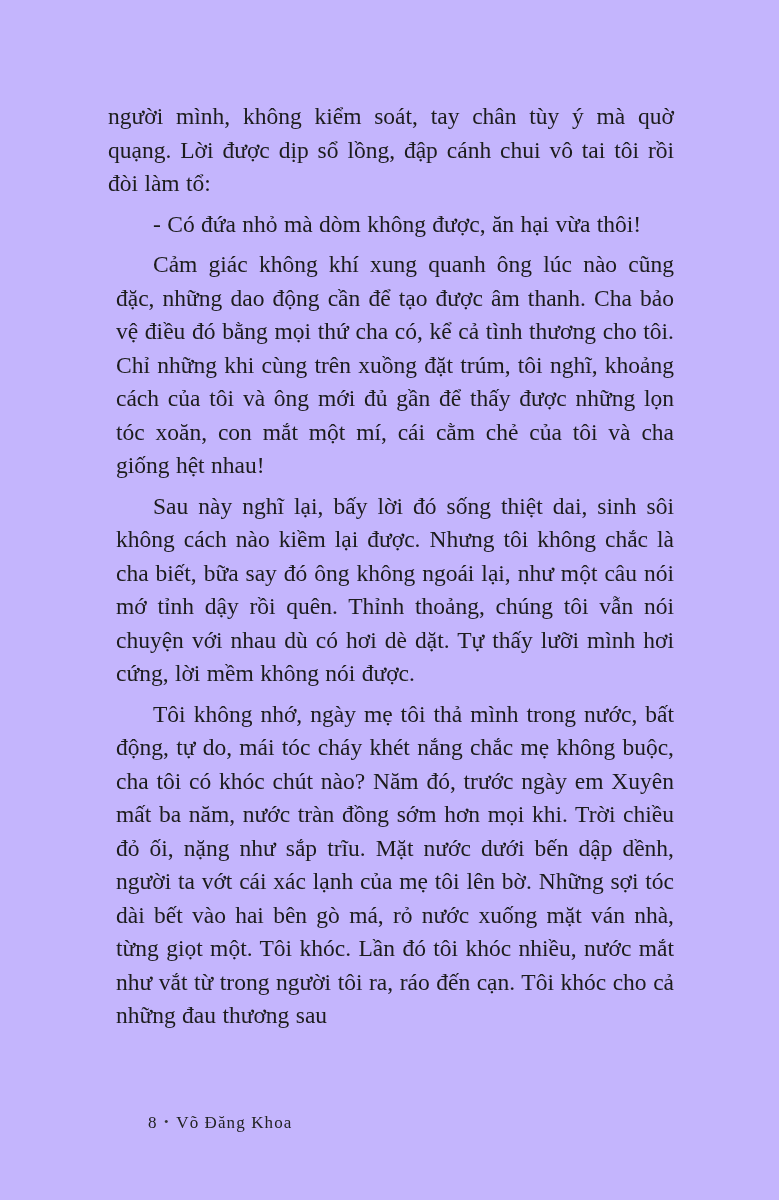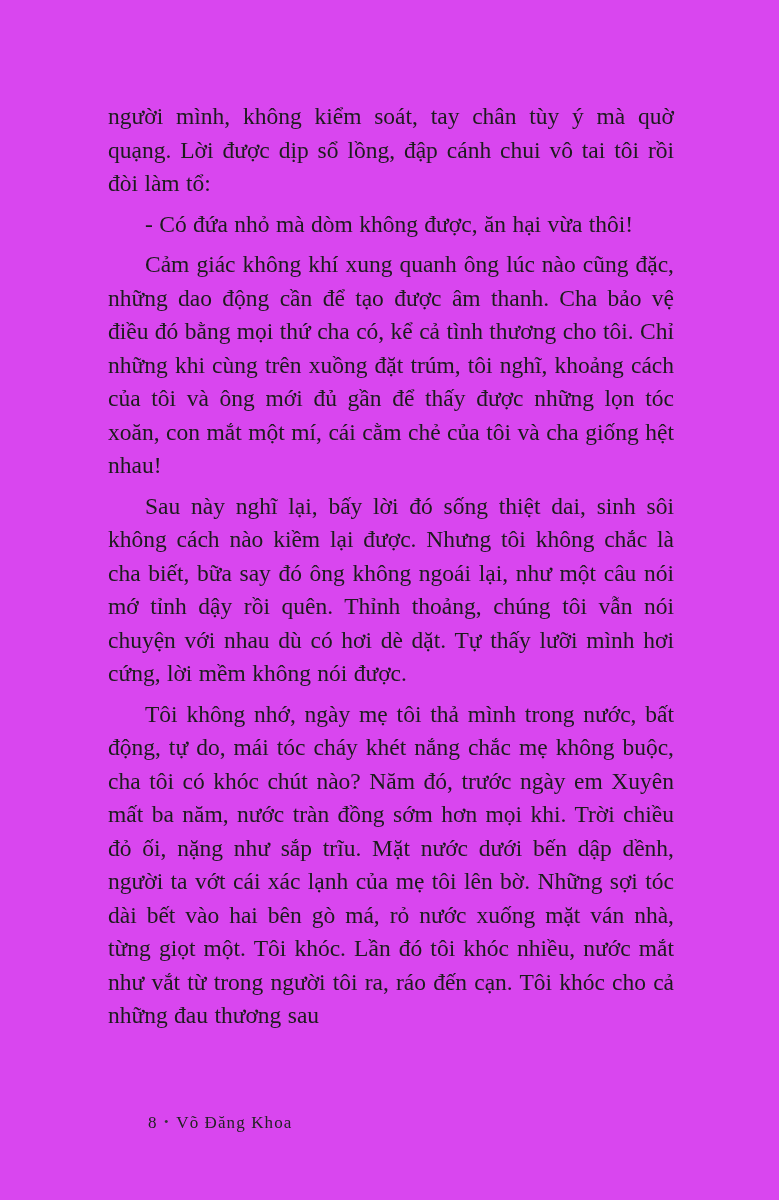--- a/index.html
+++ b/index.html
@@ -11,21 +11,21 @@
     width: 779px;
     height: 1200px;
     font-family: "Liberation Serif", "DejaVu Serif", serif;
     color: #1c1c1c;
     overflow: hidden;
   }
   .page {
     position: relative;
     width: 779px;
     height: 1200px;
-    background: #d946ef;
+    background: #c4b5fd;
   }
   .text-block {
     position: absolute;
     left: 108px;
     top: 100px;
     width: 566px;
   }
   .para {
     margin: 0;
     font-size: 23.5px;
@@ -33,20 +33,21 @@
     text-align: justify;
     text-indent: 37px;
     color: #1c1c1c;
     word-spacing: 0.5px;
   }
   .para.no-indent {
     text-indent: 0;
   }
   .para + .para {
     margin-top: 7px;
+    margin-left: 8px;
   }
   .footer {
     position: absolute;
     left: 108px;
     top: 1113px;
     font-size: 17px;
     color: #222222;
     letter-spacing: 0.6px;
     white-space: nowrap;
     margin-left: 40px;

